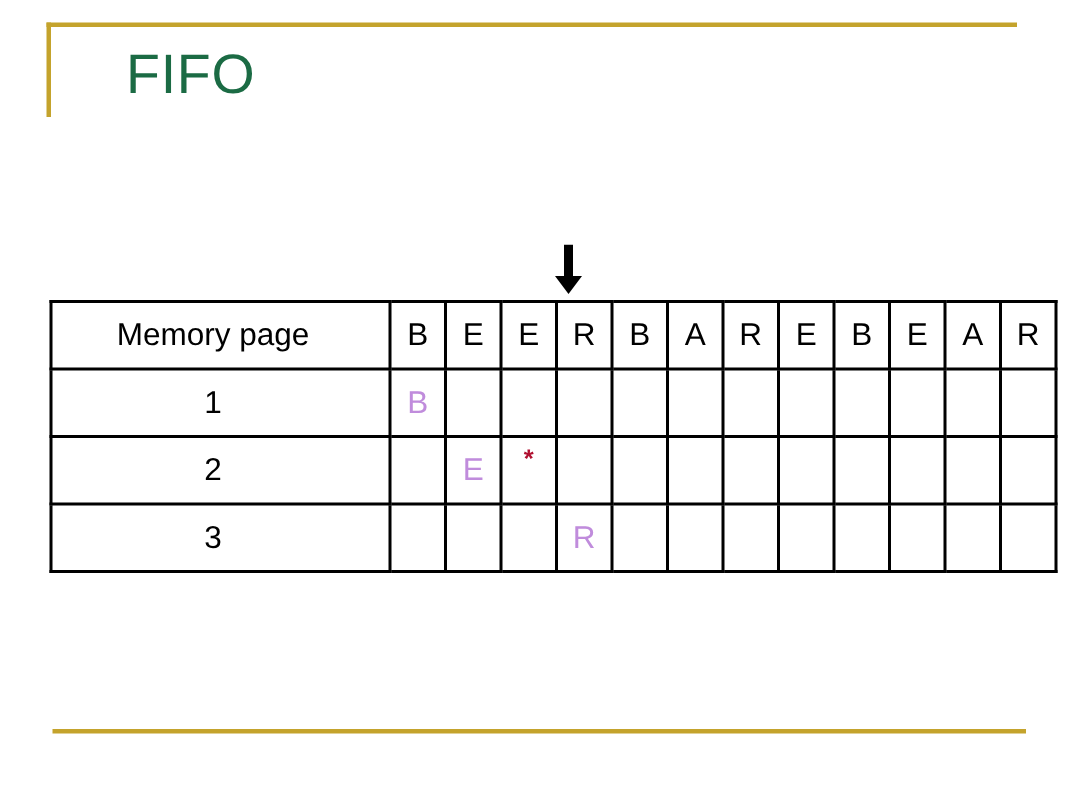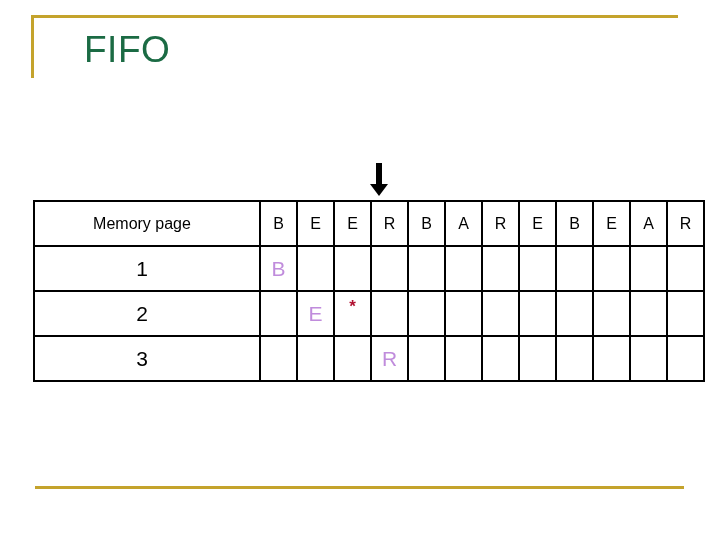--- a/index.html
+++ b/index.html
@@ -86,21 +86,21 @@
   #page-table .label-col {
     width: 214px;
     text-align: center;
     padding-right: 10px;
     font-size: 21px;
   }
   #page-table .seq-col {
     width: 35px;
   }
   #page-table tr.header-row td {
-    font-size: 16px;
+    font-size: 21px;
     margin-top: 10px;
   }
   .frame-val {
     color: #c08cdc;
     font-size: 21px;
   }
   .fault-mark {
     color: #b01030;
     font-size: 17px;
     font-weight: bold;

